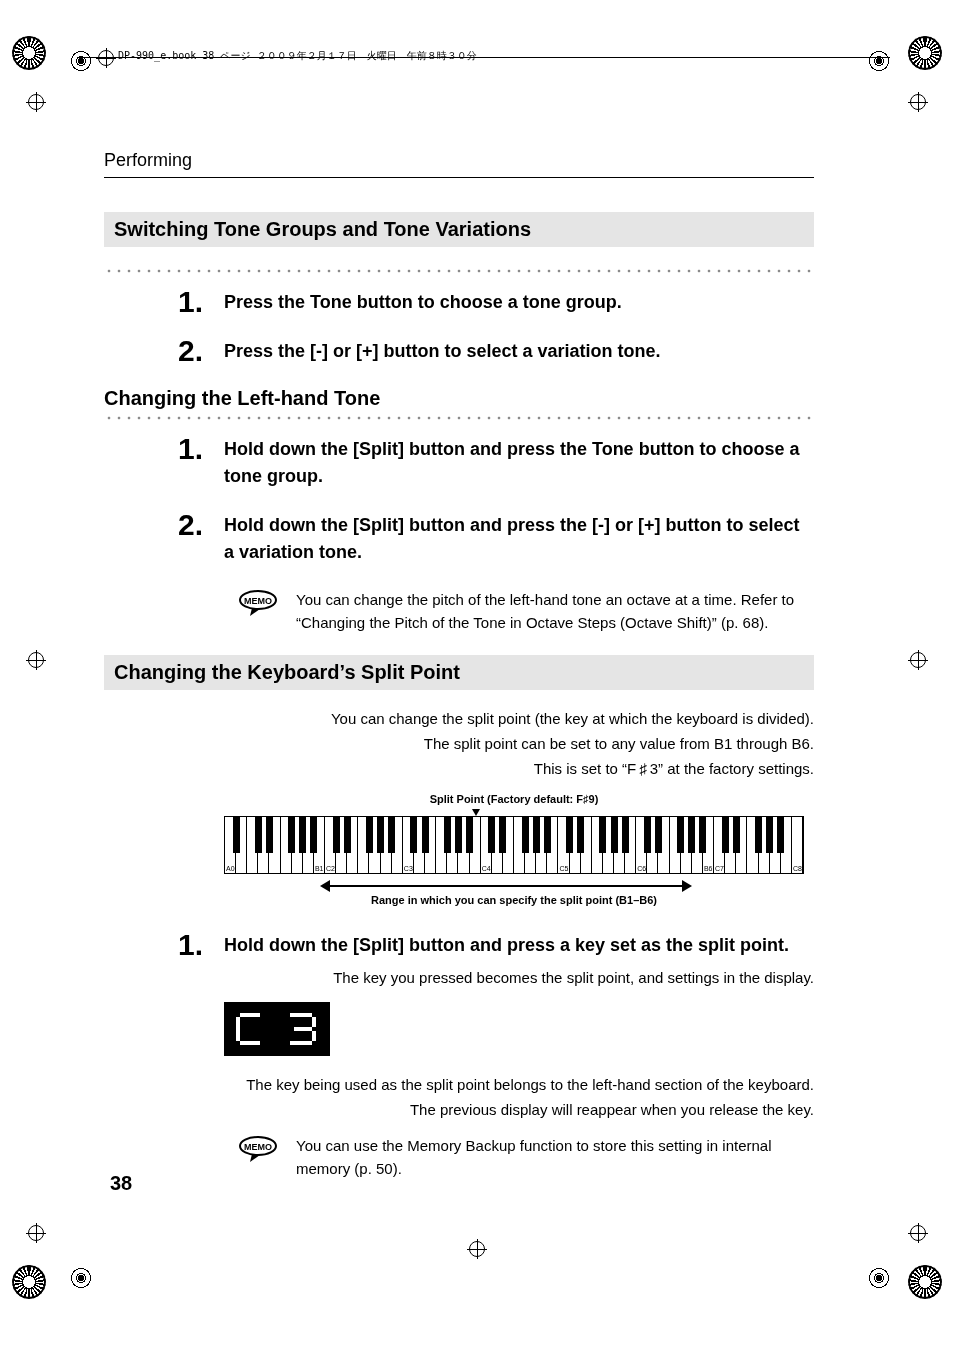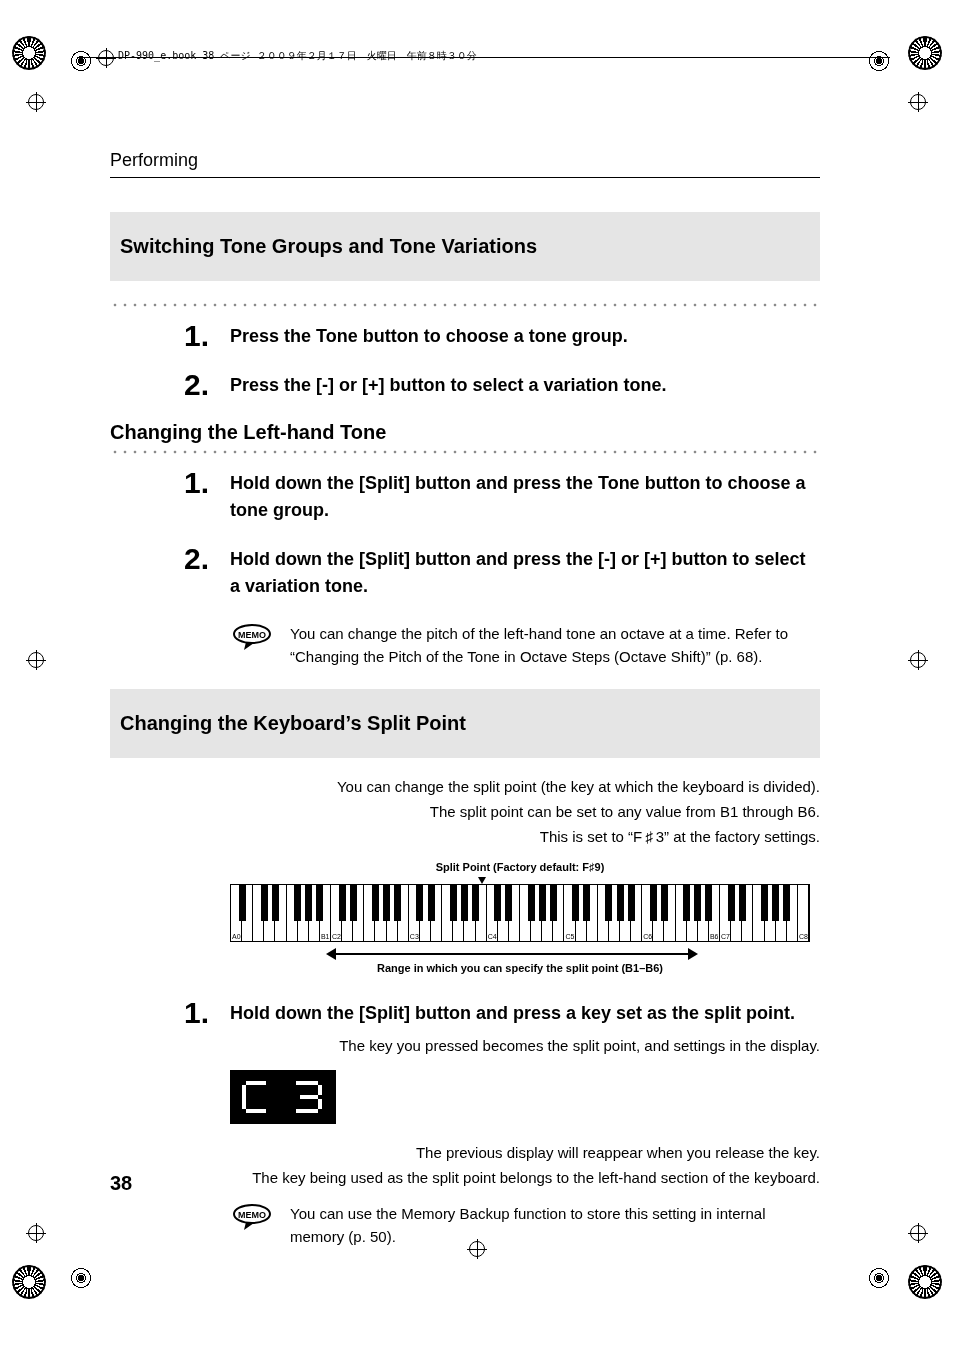--- a/index.html
+++ b/index.html
@@ -50,33 +50,33 @@
     position:absolute; left:78px; right:64px; top:57px;
     border-top:1px solid #000;
   }
   .trim-top-text {
     position:absolute; left:118px; top:49px;
     font-size:10px; font-family: "MS Gothic", monospace;
   }
   
   .page {
     position:absolute;
-    left:110px; top:150px; width:710px;
+    left:104px; top:150px; width:710px;
   }
   .running-head {
     font-size:18px;
     font-weight:400;
     margin-bottom:6px;
   }
   .hr-thin { border:none; border-top:1px solid #000; margin:0 0 34px 0; }
   .bar-heading {
     background:#e5e5e5;
     font-size:20px;
     font-weight:700;
-    padding:23px 10px;
+    padding:6px 10px;
     margin:0 0 20px 0;
   }
   .sub-heading {
     font-size:20px;
     font-weight:700;
     margin:0;
   }
   .dots {
     height:8px;
     margin:4px 0 14px 0;
@@ -105,20 +105,21 @@
   }
   .memo-row {
     display:flex;
     margin-left:120px;
     gap:16px;
     margin-bottom:20px;
   }
   .memo-icon {
     flex:0 0 44px;
     margin-top:2px;
+    margin-left:12px;
   }
   .memo-text, .body-text {
     font-size:15px;
     font-weight:400;
     line-height:1.55;
   }
   .body-block { margin-left:120px; margin-bottom:16px; }
   .body-block p { margin:0 0 8px 0; font-size:15px;text-align:right; }
 
   
@@ -391,22 +392,22 @@
         <path d="M58 6 H80"></path>
           <path d="M82 8 V18"></path>
           <path d="M62 20 H80"></path>
           <path d="M82 22 V32"></path>
           <path d="M58 34 H80"></path>
       </g>
     </svg>
   </div>
 
   <div class="body-block">
+    <p>The key being used as the split point belongs to the left-hand section of the keyboard.</p>
     <p>The previous display will reappear when you release the key.</p>
-    <p>The key being used as the split point belongs to the left-hand section of the keyboard.</p>
   </div>
 
   <div class="memo-row">
     <div class="memo-icon">
       <svg viewBox="0 0 44 28">
         <ellipse cx="22" cy="10" rx="18" ry="9" fill="none" stroke="#000" stroke-width="2"></ellipse>
         <text x="22" y="14" text-anchor="middle" font-size="9" font-weight="700" font-family="Arial">MEMO</text>
         <path d="M16 18 L14 26 L24 19" fill="#000"></path>
       </svg>
     </div>

